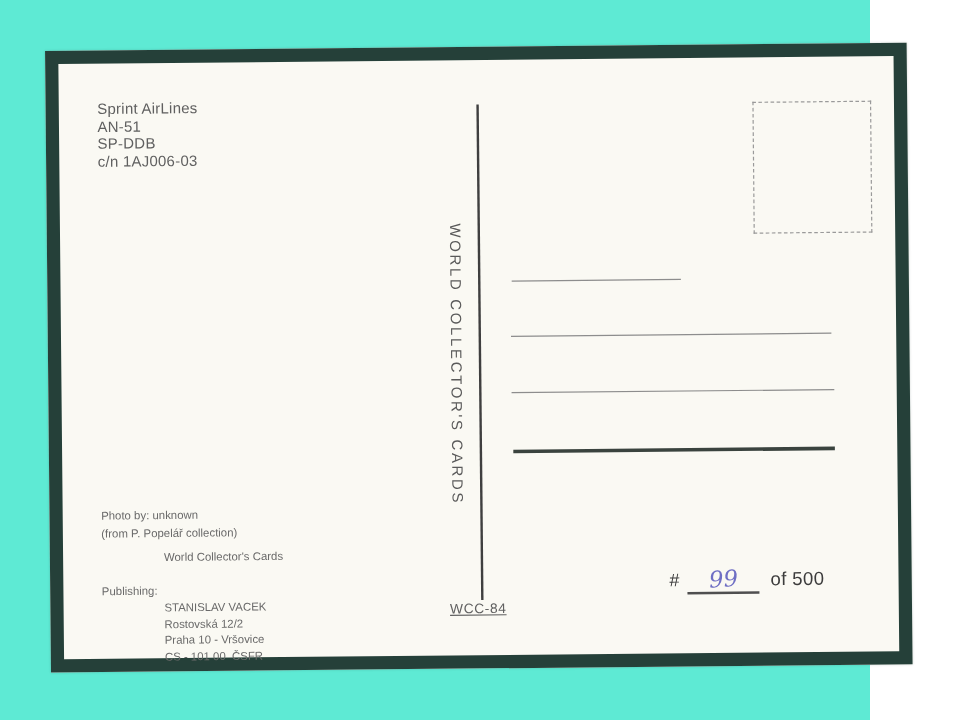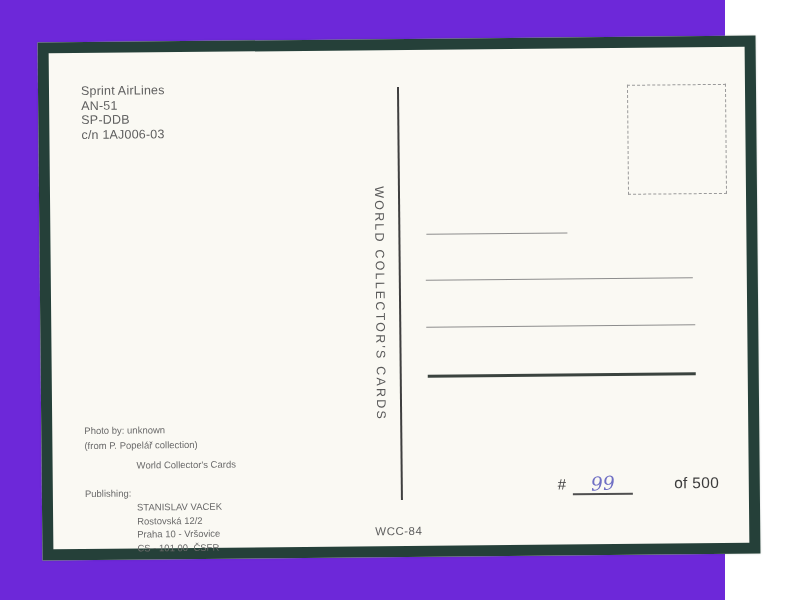--- a/index.html
+++ b/index.html
@@ -1,19 +1,19 @@
 <!DOCTYPE html>
 <html><head>
 <meta charset="utf-8">
 <style>
   * { margin: 0; padding: 0; box-sizing: border-box; }
   html, body { width: 800px; height: 600px; background: #ffffff; overflow: hidden; }
   body { font-family: "Liberation Sans", sans-serif; }
 
-  .scan { position: relative; width: 725px; height: 600px; background: #6d28d9; }
+  .scan { position: relative; width: 725px; height: 600px; background: #5eead4; }
 
   .card {
     position: absolute; left: 40px; top: 39px;
     width: 718px; height: 518px;
     background: #faf9f3;
     border: 11px solid #254039;
     transform: rotate(-0.55deg);
     transform-origin: 50% 50%;
     box-shadow: 0 0 2px rgba(30,60,50,0.25);
   }
@@ -63,22 +63,22 @@
   .publishing {
     position: absolute; left: 32px; top: 406px;
     font-size: 9.5px; line-height: 13.8px; color: #6a6a6a;
   }
   .publishing .row { display: flex; }
   .publishing .plabel { display: inline-block; width: 52px; margin-top: 28px; }
   .publishing .indent { padding-left: 52px; }
 
   
   .code {
-    position: absolute; left: 322px; top: 475px;
-    font-size: 11.5px; color: #616161; letter-spacing: 0.5px;
+    position: absolute; left: 322px; top: 452px;
+    font-size: 11.5px; color: #616161; letter-spacing: 0.5px; text-decoration: underline;
   }
 
   
   .numbering {
     position: absolute; left: 505px; top: 424px;
     display: flex; align-items: baseline;
     color: #3c3c3c;
   }
   .hash { font-size: 15px; }
   .blank {
@@ -88,21 +88,21 @@
     text-align: center;
   }
   .ink {
     display: inline-block;
     font-family: "DejaVu Serif", serif;
     font-style: italic;
     font-size: 19px; line-height: 20px;
     color: #6f6fc4;
     transform: rotate(-3deg) translateY(1px);
   }
-  .of { font-size: 15.5px; letter-spacing: 0.3px; margin-left: 32px; }
+  .of { font-size: 15.5px; letter-spacing: 0.3px; }
 </style>
 </head>
 <body>
 
 <div class="scan">
   <div class="card">
 
     <div class="subject">
       <div class="txt">Sprint AirLines</div>
       <div class="txt">AN-51</div>

